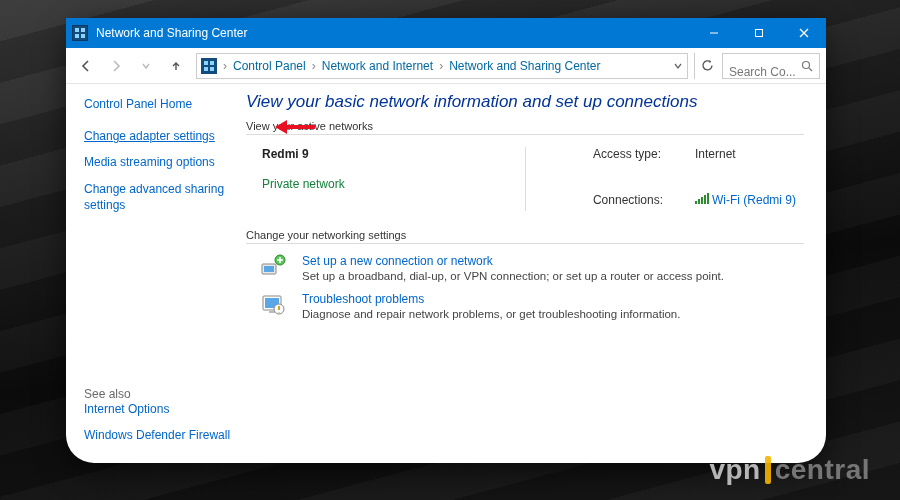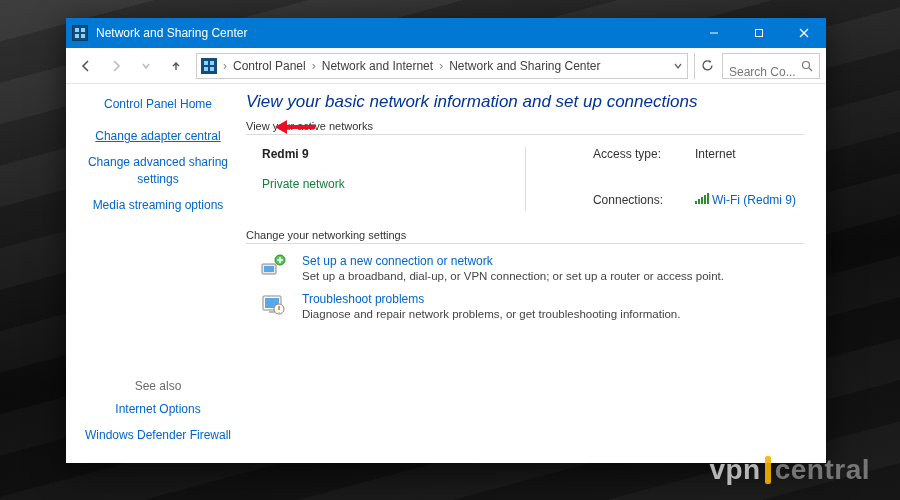--- a/index.html
+++ b/index.html
@@ -18,21 +18,21 @@
     position:absolute; inset:0;
     background: repeating-linear-gradient(165deg, rgba(255,255,255,0.02) 0 40px, rgba(0,0,0,0.15) 40px 80px);
     pointer-events:none;
   }
   .window {
     position: absolute;
     left: 66px; top: 18px;
     width: 760px; height: 445px;
     background: #fff;
     box-shadow: 0 8px 30px rgba(0,0,0,0.6);
-    display: flex; flex-direction: column;
+    display: flex; flex-direction: column; border-radius: 28px;
   }
   
   .titlebar {
     height: 30px;
     background: #0178d4;
     color: #fff;
     display: flex; align-items: center;
     padding-left: 6px;
     font-size: 12px;
   }
@@ -72,21 +72,21 @@
     display:flex; align-items:center;
     padding: 0 4px;
     gap: 4px;
     margin: 0 4px;
   }
   .addr-icon {
     width:16px;height:16px;
     background:#134b7a;
     display:flex;align-items:center;justify-content:center;
   }
-  .crumb { color:#404040; }
+  .crumb { color:#0369a1; }
   .crumb-sep { color:#888; padding:0 2px; }
   .addr-right { margin-left:auto; display:flex; align-items:center; gap:6px; color:#555;}
   .refresh {
     width:26px;height:26px;border-left:1px solid #ccc;
     display:flex;align-items:center;justify-content:center;color:#555;
   }
   .searchbox {
     width: 98px; height:26px;
     border:1px solid #ccc;
     display:flex;align-items:center;
@@ -98,26 +98,25 @@
   
   .body {
     flex:1; display:flex;
     overflow:hidden;
   }
   .sidebar {
     width: 176px;
     padding: 12px 10px 10px 18px;
     display:flex; flex-direction:column;
     font-size:12px;
-    text-align:center;
   }
   .sidebar a { color:#0066cc; text-decoration:none; display:block; margin-bottom:10px; line-height:1.35; cursor:pointer;}
   .sidebar a.highlight { text-decoration:underline; }
   .sidebar .spacer { flex:1; }
-  .sidebar .seealso { color:#6a6a6a; margin-bottom:8px; }
+  .sidebar .seealso { color:#6a6a6a; }
   
   .arrow {
     position:absolute;
     left: 275px; top: 117px;
     width: 40px; height: 20px;
     pointer-events:none;
   }
   .content {
     flex:1;
     padding: 8px 22px 10px 4px;
@@ -279,23 +278,23 @@
           <circle cx="5" cy="5" r="3.5" fill="none" stroke="#777" stroke-width="1.2"></circle>
           <line x1="8" y1="8" x2="11" y2="11" stroke="#777" stroke-width="1.2"></line>
         </svg>
     </div>
   </div>
 
   <div class="body">
     <div class="sidebar">
       <a>Control Panel Home</a>
       <div style="height:6px"></div>
-      <a class="highlight">Change adapter central</a>
+      <a class="highlight">Change adapter settings</a>
+      <a>Media streaming options</a>
       <a>Change advanced sharing settings</a>
-      <a>Media streaming options</a>
       <div class="spacer"></div>
       <div class="seealso">See also</div>
       <a>Internet Options</a>
       <a>Windows Defender Firewall</a>
     </div>
 
     <div class="content">
       <h2 style="color:#003399;font-size:17px;font-weight:400;margin-bottom:8px;">View your basic network information and set up connections</h2>
       <div class="section-label">View your active networks</div>
       <div class="netblock">

